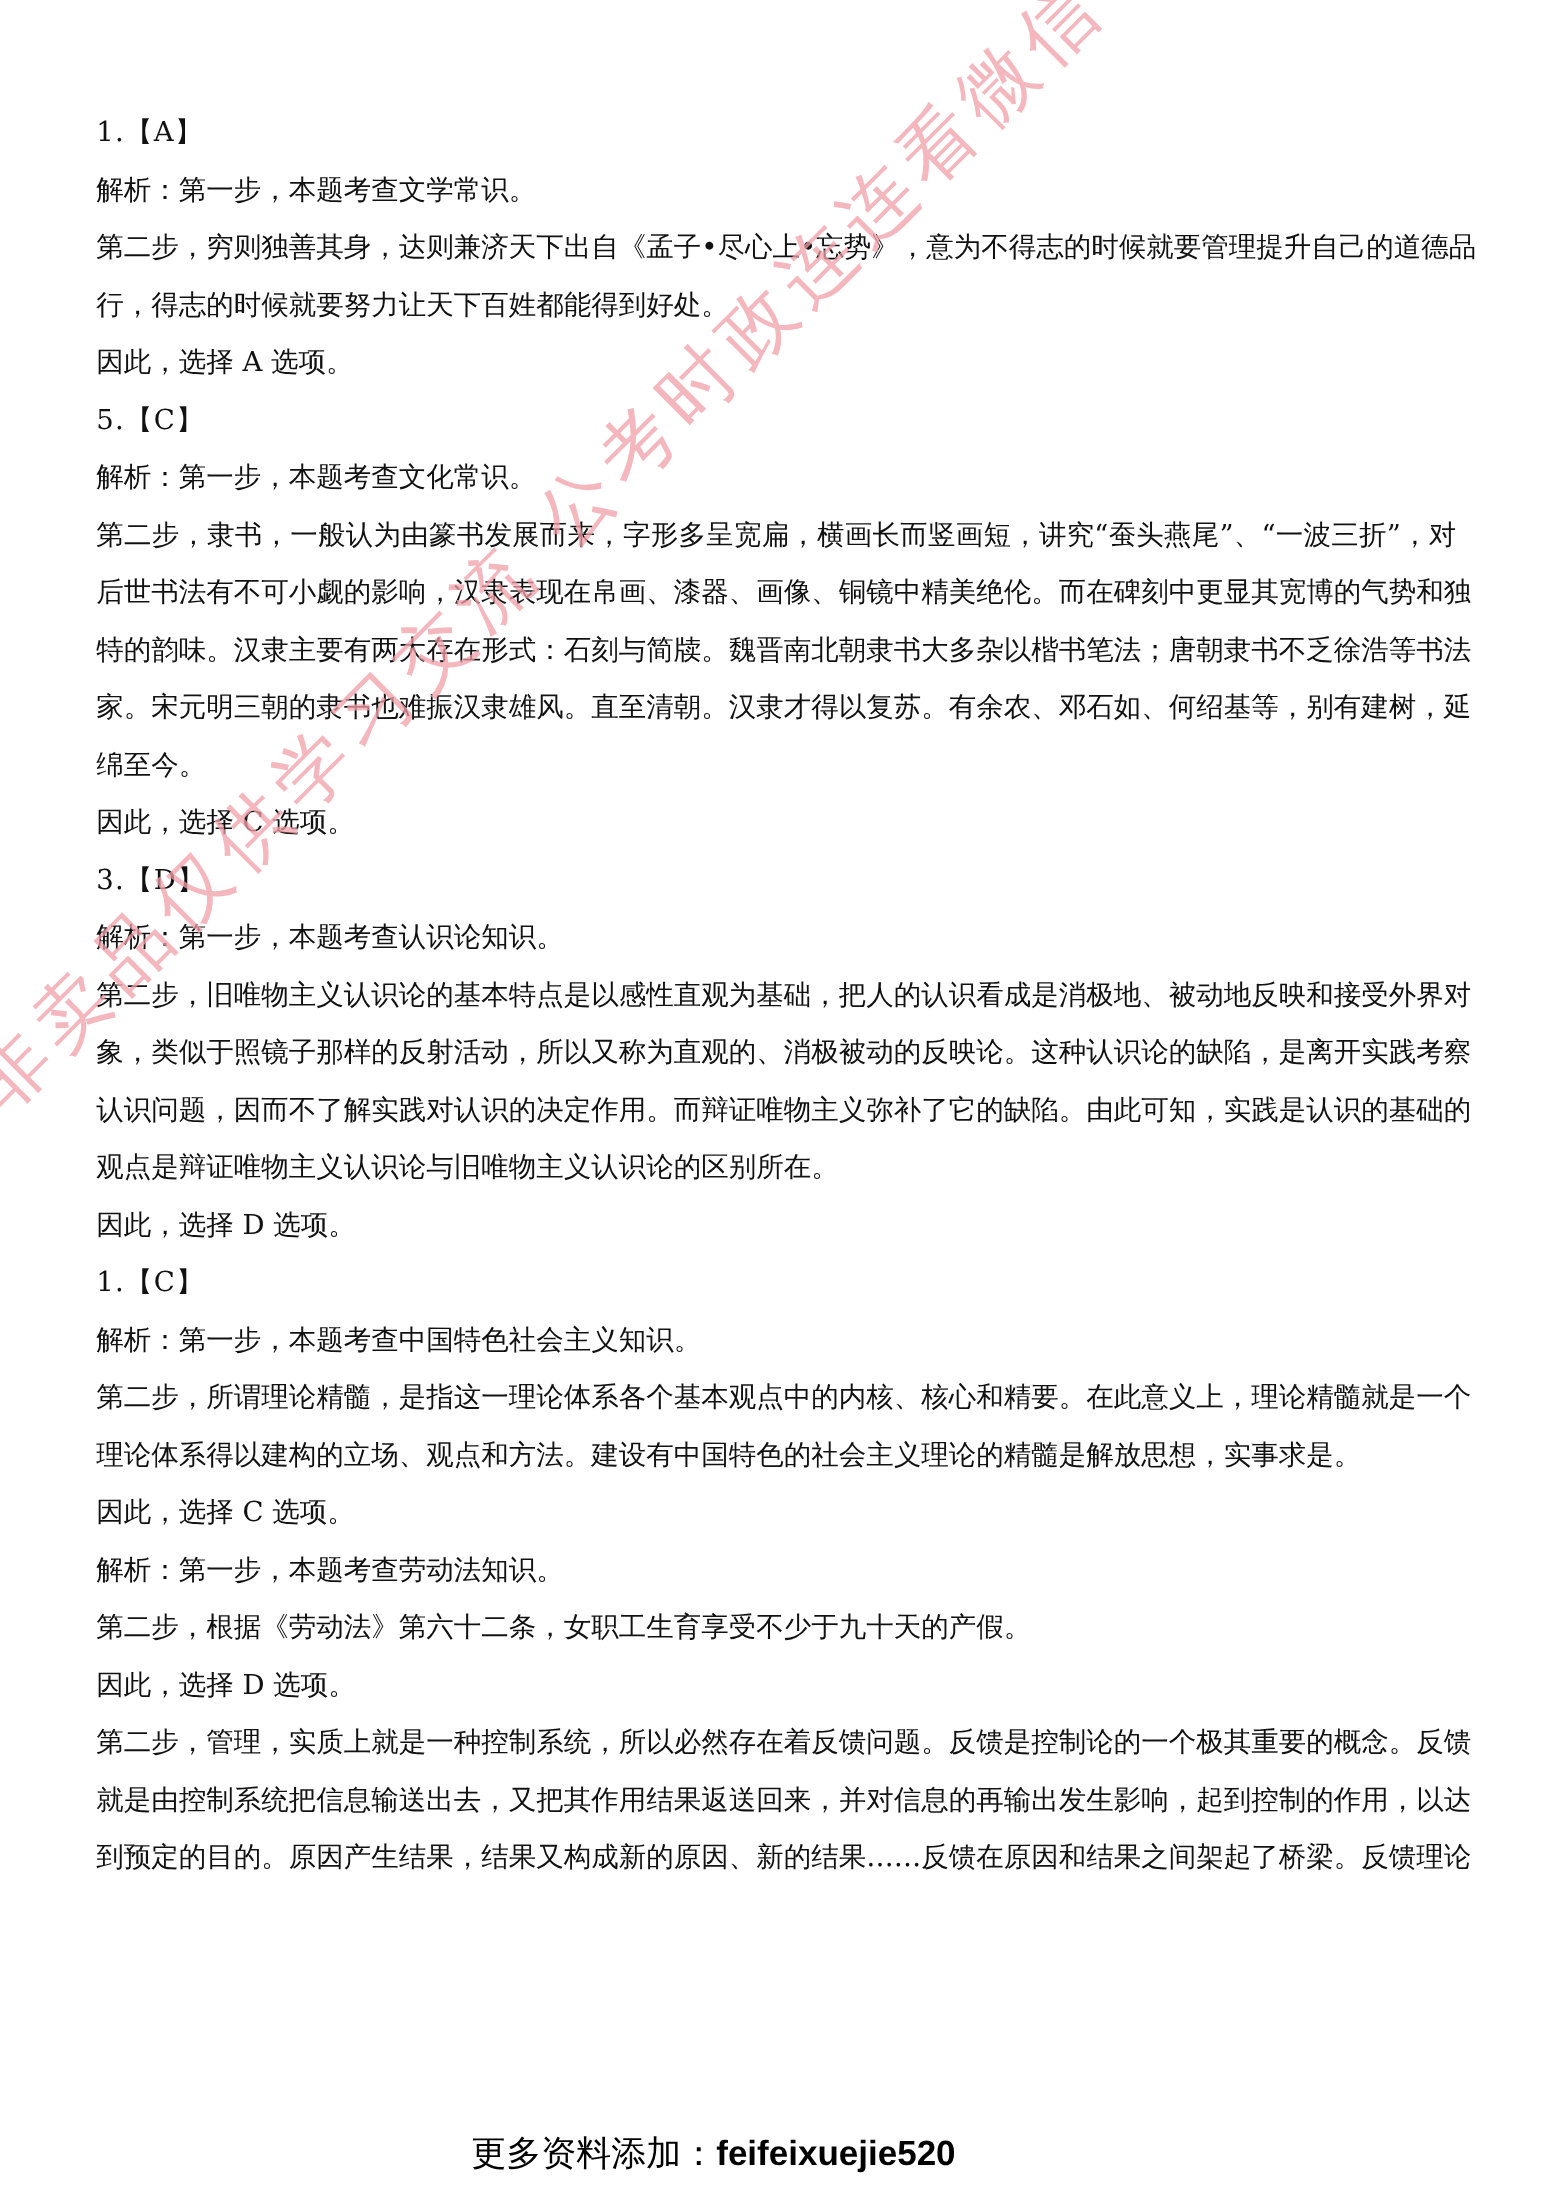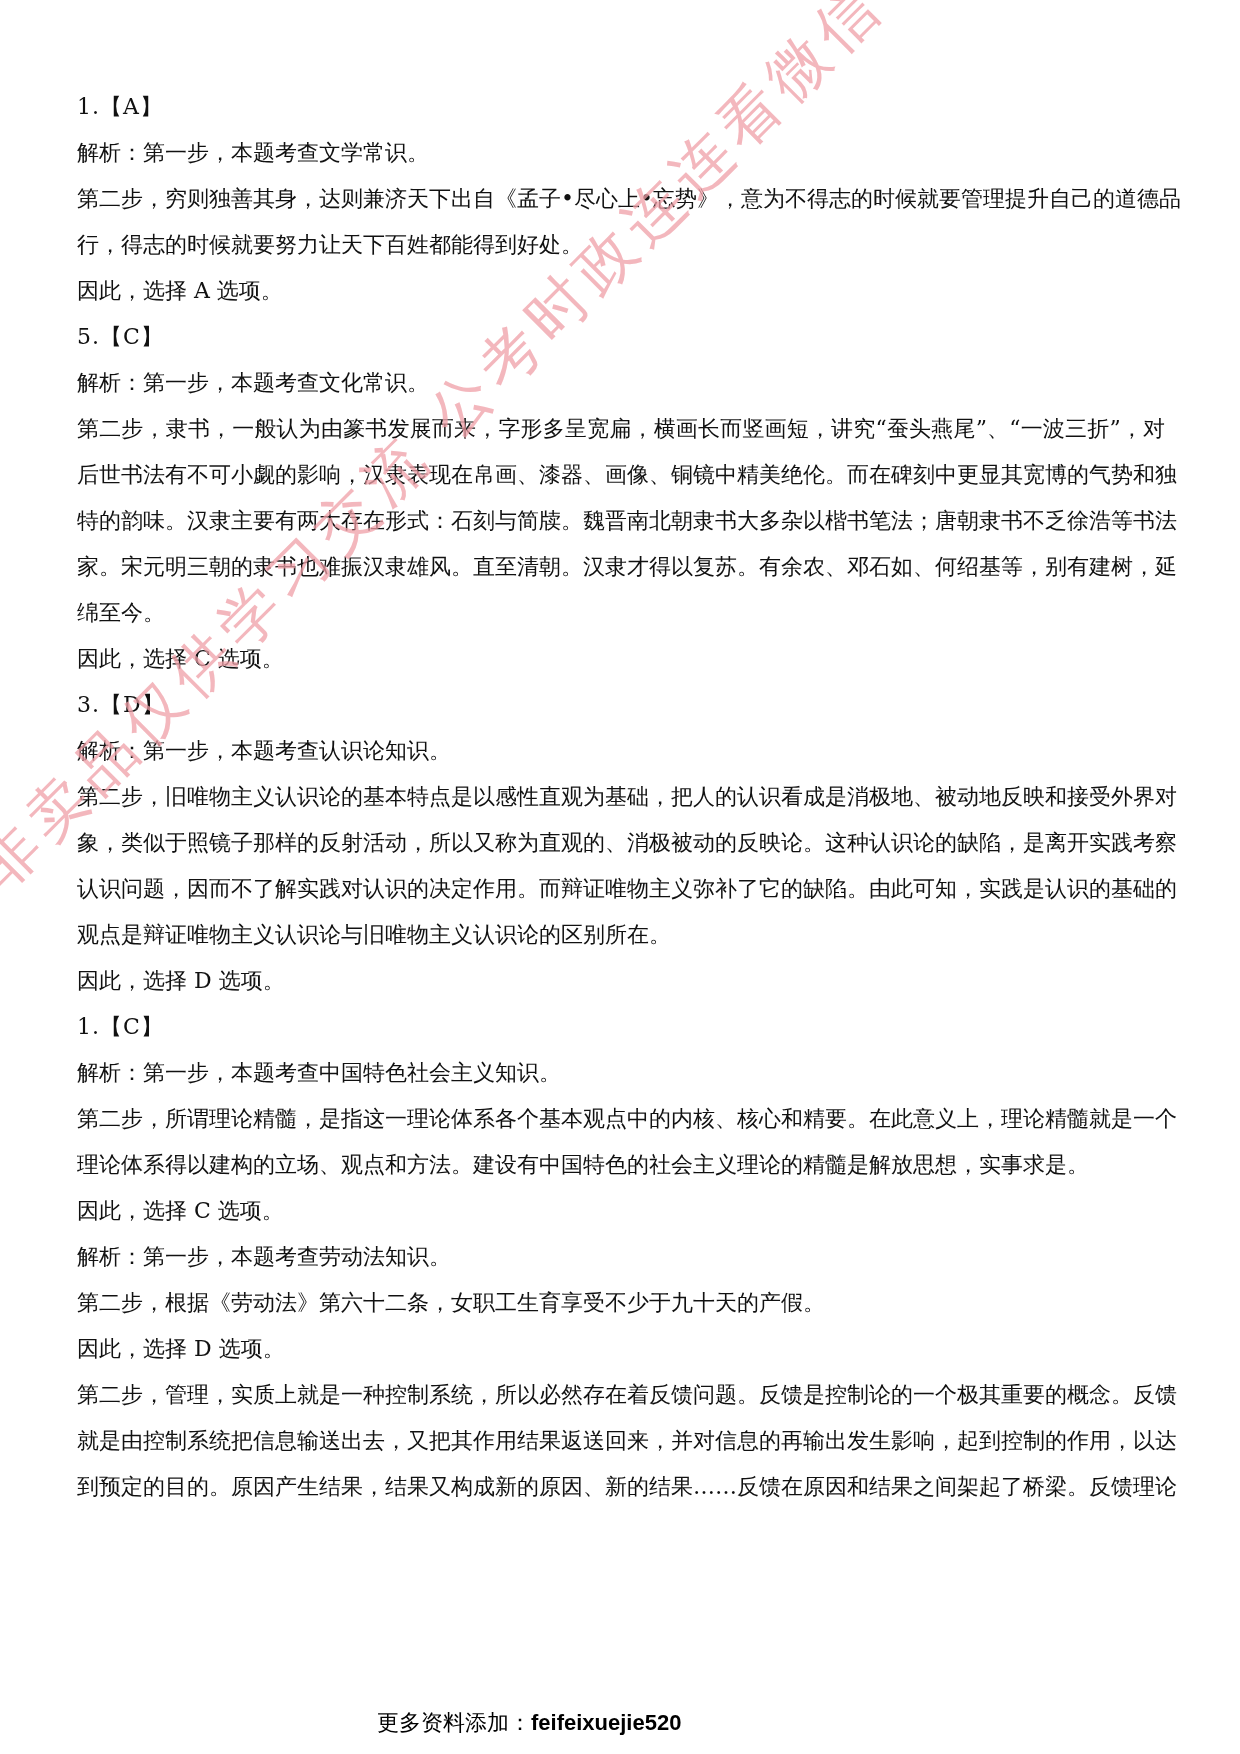--- a/index.html
+++ b/index.html
@@ -61,21 +61,21 @@
     font-size: 60px;
     letter-spacing: 8px;
     color: #f0a0a8;
     opacity: 0.75;
     white-space: nowrap;
   }
   .footer {
     position: absolute;
     left: 377px;
     top: 1707px;
-    font-size: 22px;
+    font-size: 28px;
     line-height: 32px;
     white-space: nowrap;
     color: #000000;
   }
   .footer .footer-label {
     font-family: "DejaVu Serif", "Liberation Serif", serif;
   }
   .footer .footer-id {
     font-family: "Liberation Sans", "DejaVu Sans", sans-serif;
     font-weight: bold;

